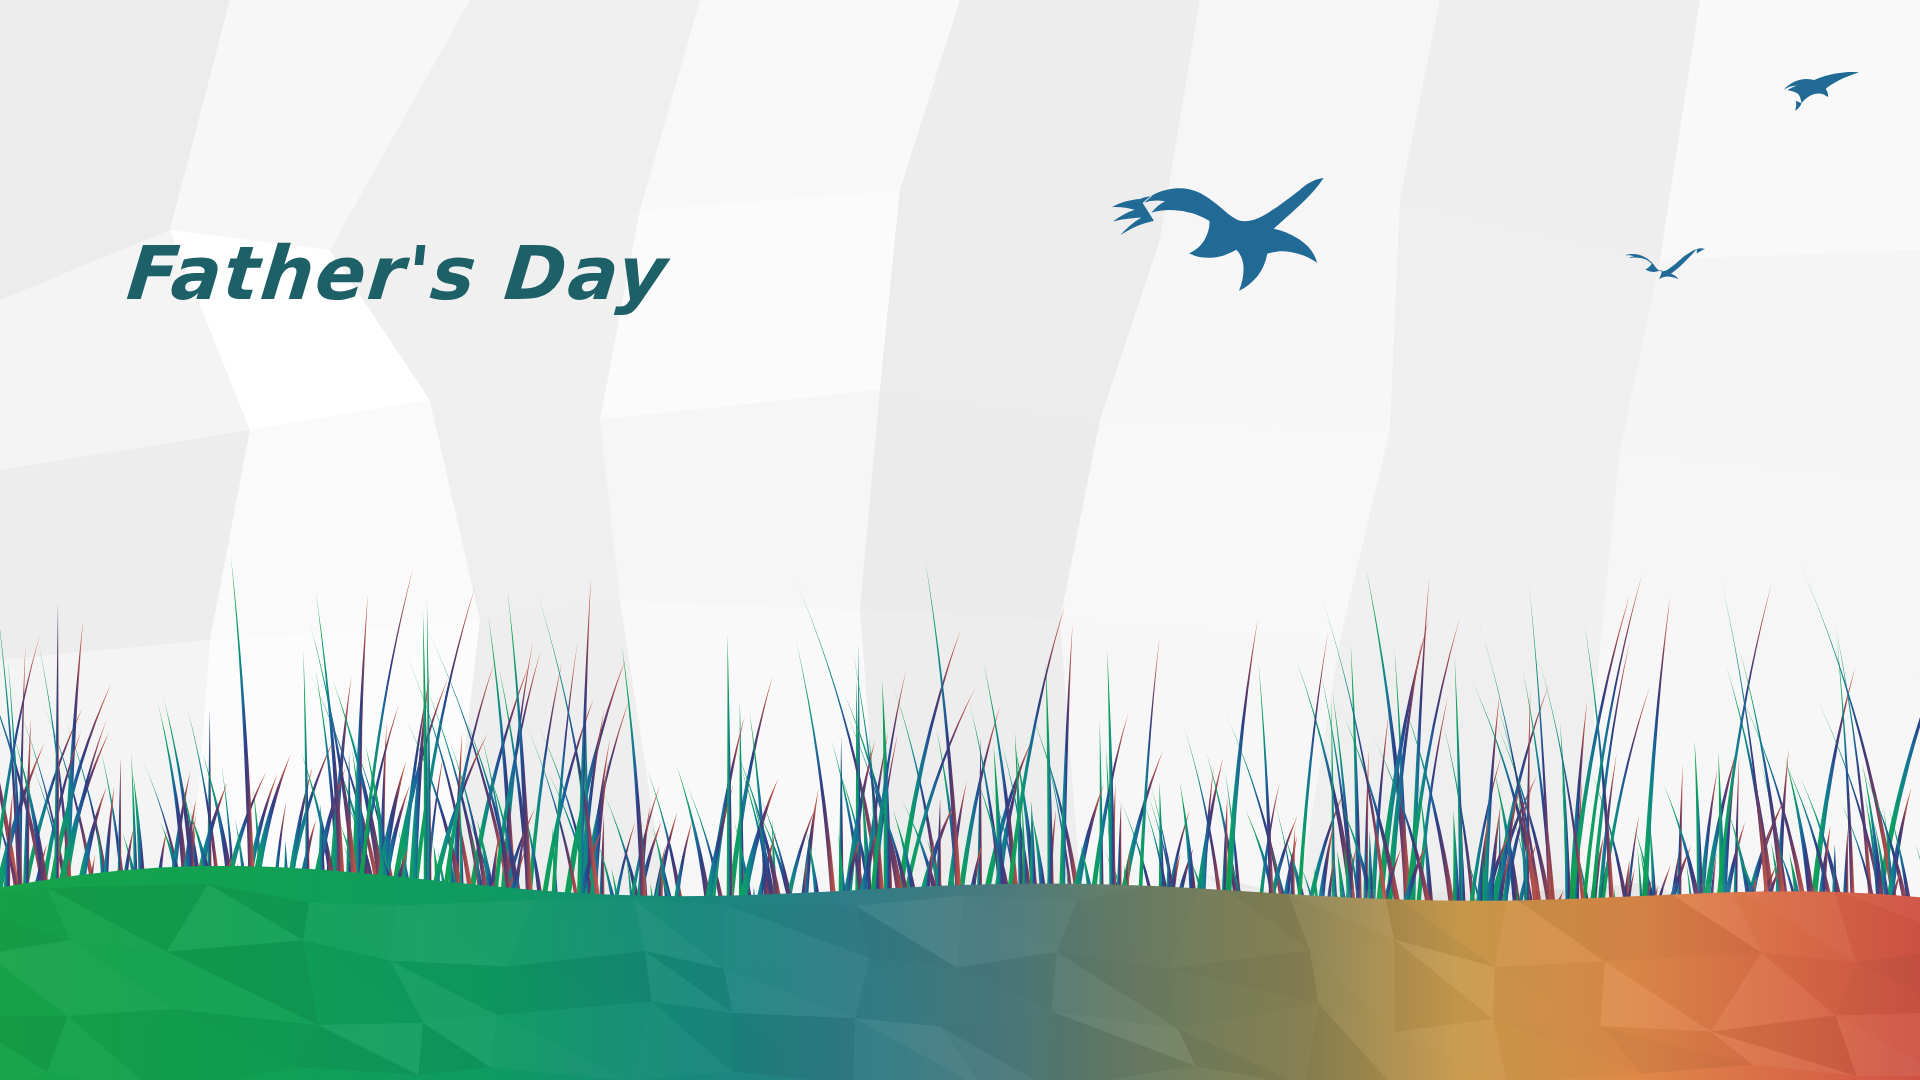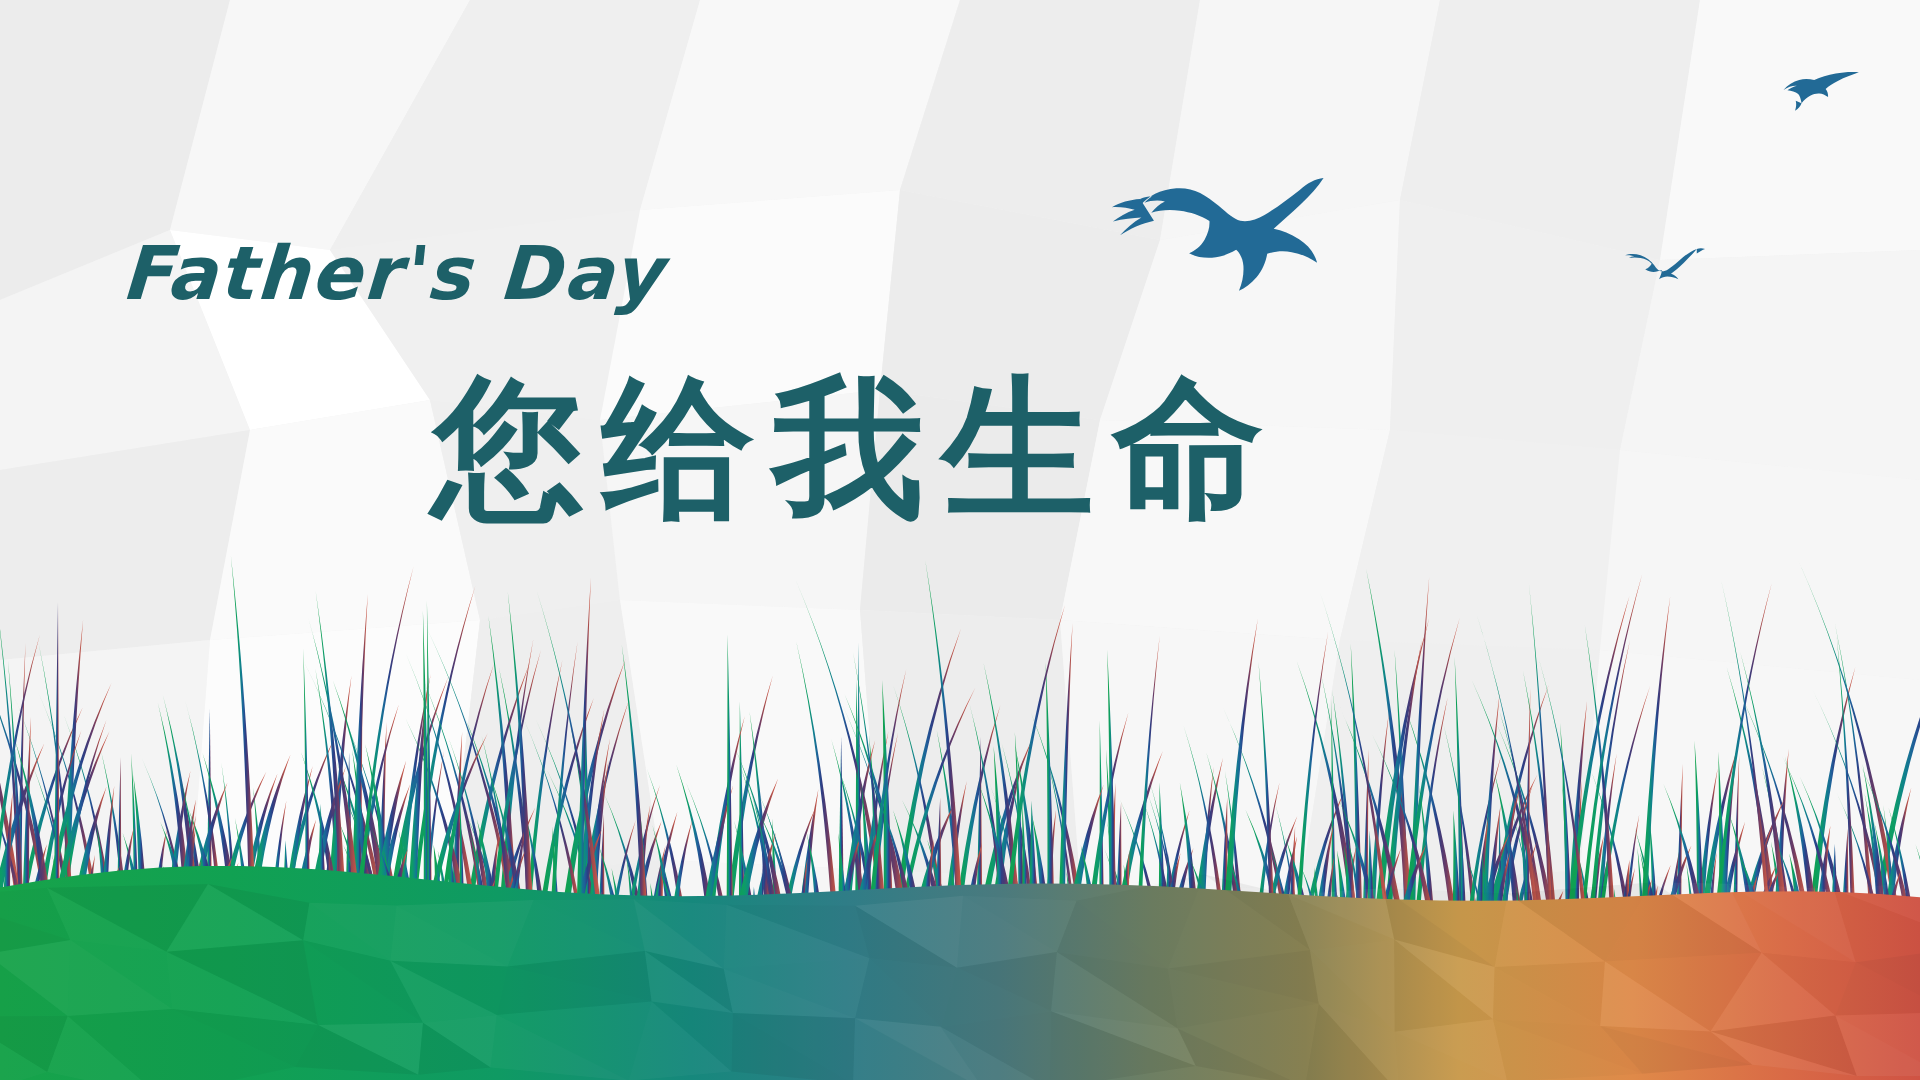--- a/index.html
+++ b/index.html
@@ -772,15 +772,14 @@
         <polygon points="1600.2,1025.9 1710.5,1031.4 1752.4,1064.8" fill="#000000" opacity="0.24"></polygon>
         <polygon points="1600.2,1025.9 1752.4,1064.8 1642.3,1073.8" fill="#000000" opacity="0.37"></polygon>
         <polygon points="1710.5,1031.4 1835.4,1015.5 1856.8,1076.1" fill="#000000" opacity="0.36"></polygon>
         <polygon points="1710.5,1031.4 1856.8,1076.1 1752.4,1064.8" fill="#ffffff" opacity="0.35"></polygon>
         <polygon points="1835.4,1015.5 1951.0,1012.2 1945.4,1076.0" fill="#ffffff" opacity="0.26"></polygon>
         <polygon points="1835.4,1015.5 1945.4,1076.0 1856.8,1076.1" fill="#ffffff" opacity="0.37"></polygon>
       </g>
   </svg>
 
   <div class="title-en">Father's Day</div>
-  <div class="title-cn">您给我生命</div>
 
 </div>
 
 </body></html>

